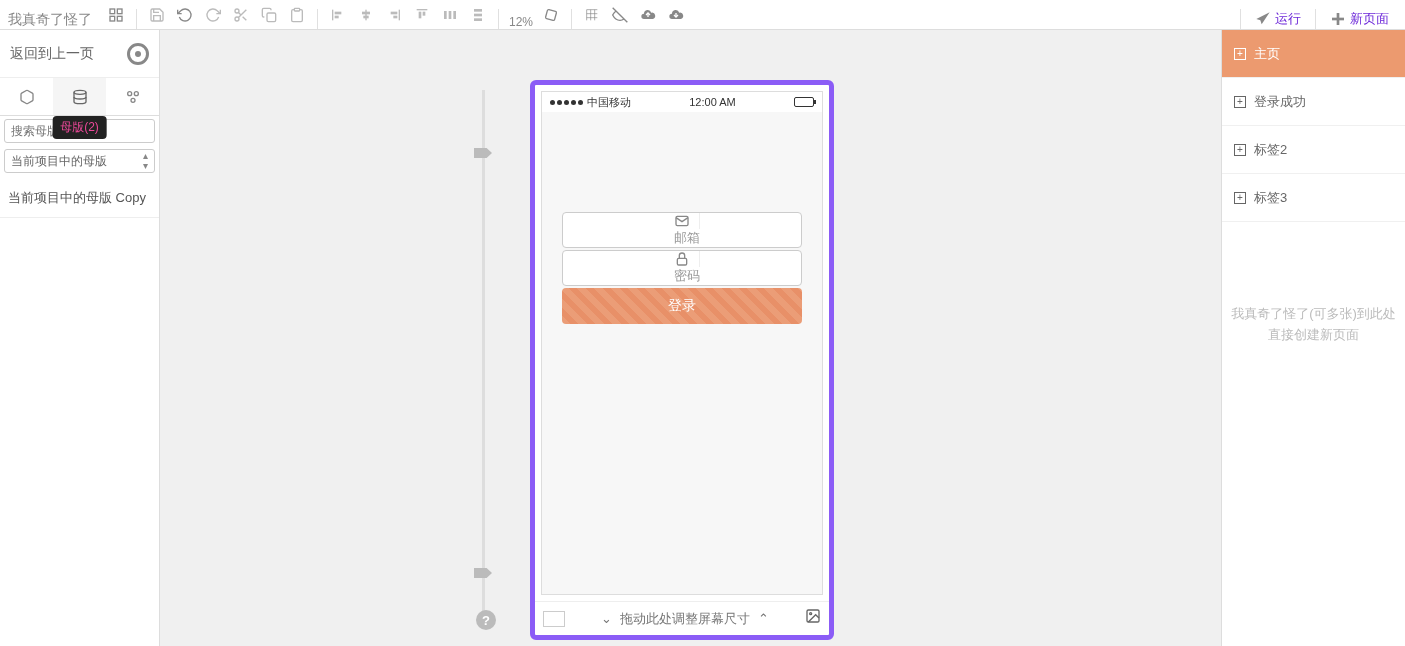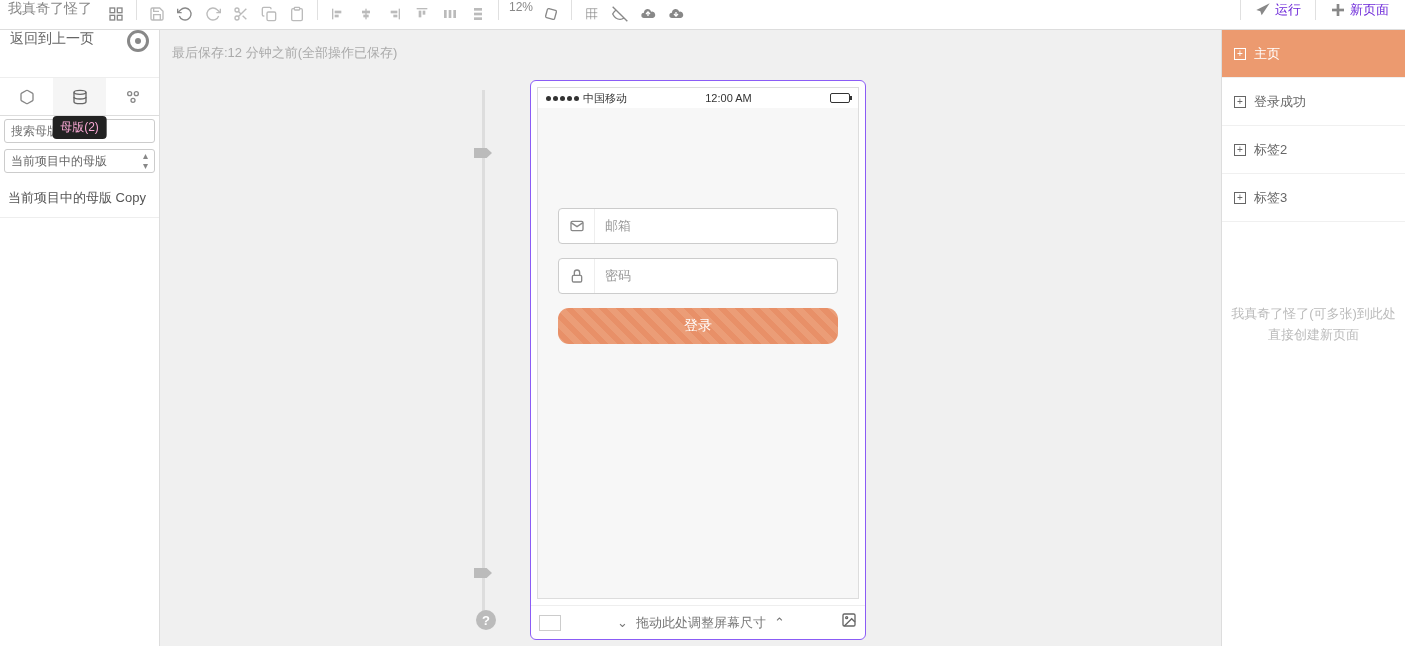--- a/index.html
+++ b/index.html
@@ -1,71 +1,71 @@
 <!DOCTYPE html>
 <html><head>
 <meta charset="utf-8">
 <style>
 * { box-sizing: border-box; margin: 0; padding: 0; }
 body { font-family: "Helvetica Neue", Arial, sans-serif; font-size: 13px; color: #333; background: #fff; overflow: hidden; width: 1405px; height: 646px; }
 
 
-.toolbar { height: 30px; background: #fff; border-bottom: 1px solid #ddd; display: flex; align-items: flex-start; padding: 0 8px; }
+.toolbar { height: 30px; background: #fff; border-bottom: 1px solid #ddd; display: flex; align-items: flex-end; padding: 0 8px; }
 .project-title { color: #888; margin-right: 10px; font-size: 14px; }
 .tb-icon { width: 28px; height: 28px; display: inline-flex; align-items: center; justify-content: center; color: #aaa; cursor: pointer; font-size: 16px; }
 .tb-sep { width: 1px; height: 20px; background: #e0e0e0; margin: 0 6px; }
 .zoom-label { color: #888; font-size: 12px; margin: 0 4px; }
 .toolbar-right { margin-left: auto; display: flex; align-items: center; }
 .run-btn, .newpage-btn { display: flex; align-items: center; color: #6d28d9; cursor: pointer; padding: 0 8px; }
 .run-btn span, .newpage-btn span { margin-left: 4px; }
 
 
 .main { display: flex; height: 616px; }
 
 
 .left-panel { width: 160px; border-right: 1px solid #ddd; background: #fff; display:flex; flex-direction:column; }
-.left-header { height: 48px; display: flex; align-items: flex-start; justify-content: space-between; padding: 0 10px; border-bottom: 1px solid #eee; }
+.left-header { height: 48px; display: flex; align-items: center; justify-content: space-between; padding: 0 10px; border-bottom: 1px solid #eee; }
 .back-link { color: #666; font-size: 14px; }
 .target-icon { width: 22px; height: 22px; border: 3px solid #888; border-radius: 50%; display:flex; align-items:center; justify-content:center; }
 .target-icon::after { content:''; width:6px; height:6px; background:#888; border-radius:50%; }
 
 .left-tabs { display: flex; border-bottom: 1px solid #ddd; height: 38px; position: relative; }
 .left-tab { flex: 1; display: flex; align-items: center; justify-content: center; color: #888; cursor: pointer; }
 .left-tab.active { background: #f5f5f5; }
-.tooltip-badge { position: absolute; top: 38px; left: 50%; transform: translateX(-50%); background: #222; color: #f9a8d4; font-size: 12px; padding: 3px 8px; border-radius: 4px; white-space: nowrap; z-index: 10; }
+.tooltip-badge { position: absolute; top: 38px; left: 50%; transform: translateX(-50%); background: #222; color: #ec4899; font-size: 12px; padding: 3px 8px; border-radius: 4px; white-space: nowrap; z-index: 10; }
 
 .search-box { margin: 3px 4px 6px 4px; }
 .search-box input { width: 100%; height: 24px; border: 1px solid #ccc; border-radius: 3px; padding: 0 6px; font-size: 12px; color: #666; }
 .select-box { margin: 0 4px 6px 4px; background:#fff; border:1px solid #ccc; border-radius:3px; height:24px; display:flex; align-items:center; justify-content:space-between; padding:0 6px; font-size:12px; color:#666; }
 .select-caret { font-size:10px; color:#888; line-height:1; }
 .list-item { padding: 10px 8px; font-size: 13px; color: #555; border-bottom: 1px solid #eee; }
 
 
 .canvas-area { flex: 1; background: #f0f0f0; position: relative; }
 .save-status { position: absolute; top: 14px; left: 12px; color: #aaa; font-size: 13px; }
 
 .ruler-track { position: absolute; left: 322px; top: 60px; width: 3px; height: 530px; background: #ddd; }
 .ruler-handle { position: absolute; left: -8px; width: 18px; height: 10px; background: #bbb; }
 .ruler-handle.top { top: 58px; clip-path: polygon(0 0, 70% 0, 100% 50%, 70% 100%, 0 100%); }
 .ruler-handle.bottom { top: 478px; clip-path: polygon(0 0, 70% 0, 100% 50%, 70% 100%, 0 100%); }
 
-.device-frame { position: absolute; left: 370px; top: 50px; width: 336px; height: 560px; background: #fff; border: 1px solid #8b5cf6; border-radius: 6px; display:flex; flex-direction:column; }
+.device-frame { position: absolute; left: 370px; top: 50px; width: 304px; height: 560px; background: #fff; border: 5px solid #8b5cf6; border-radius: 6px; display:flex; flex-direction:column; }
 .device-screen { flex:1; margin:6px; border:1px solid #ddd; background:#f7f7f7; display:flex; flex-direction:column; }
 .status-bar { height: 20px; display:flex; align-items:center; justify-content:space-between; padding:0 8px; font-size:11px; color:#333; background:#fff; }
 .signal-dots { display:flex; gap:2px; align-items:center; }
 .signal-dots .dot { width:5px; height:5px; background:#333; border-radius:50%; }
 .battery-icon { width:20px; height:10px; border:1px solid #333; border-radius:2px; position:relative; }
 .battery-icon::after { content:''; position:absolute; right:-3px; top:2px; width:2px; height:4px; background:#333; }
 .nav-title { text-align:center; padding:6px 0 10px 0; background:#fff; font-size:14px; color:#333; border-bottom:1px solid #eee;}
 
 .login-form { padding: 100px 20px 0 20px; }
-.input-row { display:flex; align-items:center; border:1px solid #ccc; border-radius:4px; background:#fff; height:36px; margin-bottom:14px; }
+.input-row { display:flex; align-items:center; border:1px solid #ccc; border-radius:4px; background:#fff; height:36px; margin-bottom:2px;flex-direction:column; }
 .input-icon { width:36px; display:flex; align-items:center; justify-content:center; color:#888; border-right:1px solid #eee; height:100%; }
 .input-placeholder { color:#999; font-size:13px; padding-left:10px; }
-.login-btn { height:36px; background: repeating-linear-gradient(45deg,#eb9d77,#eb9d77 6px,#e89068 6px,#e89068 12px); border-radius:11px; display:flex; align-items:center; justify-content:center; color:#fff; font-size:14px; }
+.login-btn { height:36px; background: repeating-linear-gradient(45deg,#eb9d77,#eb9d77 6px,#e89068 6px,#e89068 12px); border-radius:4px; display:flex; align-items:center; justify-content:center; color:#fff; font-size:14px; }
 
 .device-footer { height:34px; border-top:1px solid #eee; display:flex; align-items:center; padding:0 8px; gap:10px; }
 .footer-box { width:22px; height:16px; border:1px solid #ccc; }
 .footer-text { flex:1; text-align:center; color:#777; font-size:13px; display:flex; align-items:center; justify-content:center; gap:8px; }
 .footer-image-icon { color:#888; font-size:18px; }
 
 .help-icon { position:absolute; left: 316px; bottom: 16px; width:20px; height:20px; border-radius:50%; background:#bbb; color:#fff; display:flex; align-items:center; justify-content:center; font-weight:bold; font-size:13px; }
 
 
 .right-panel { width: 184px; border-left: 1px solid #ddd; background: #fff; display:flex; flex-direction:column; }
@@ -264,21 +264,20 @@
       <input type="text" placeholder="搜索母版" style="">
     </div>
     <div class="select-box">
       <span>当前项目中的母版</span>
       <span class="select-caret">▴<br>▾</span>
     </div>
     <div class="list-item">当前项目中的母版 Copy</div>
   </div>
 
   <div class="canvas-area">
-    <div class="save-status">最后保存:12 分钟之前(全部操作已保存)</div>
 
     <div class="ruler-track">
       <div class="ruler-handle top"></div>
       <div class="ruler-handle bottom"></div>
     </div>
 
     <div class="device-frame">
       <div class="device-screen">
         <div class="status-bar">
           <div style="display:flex;align-items:center;gap:4px;">

